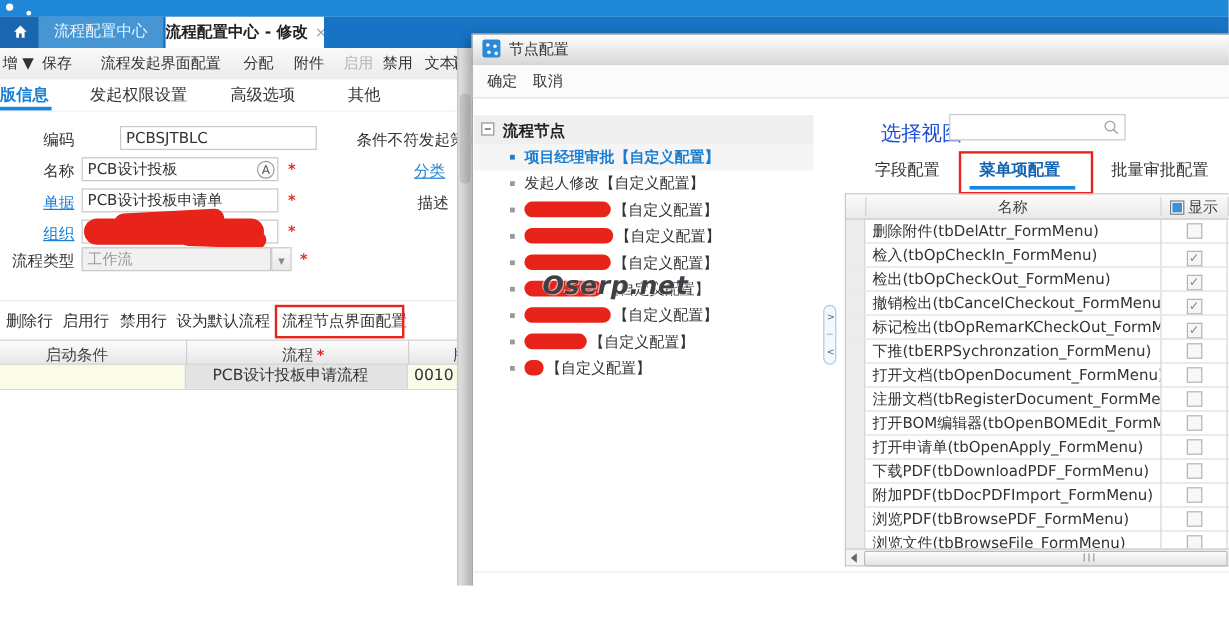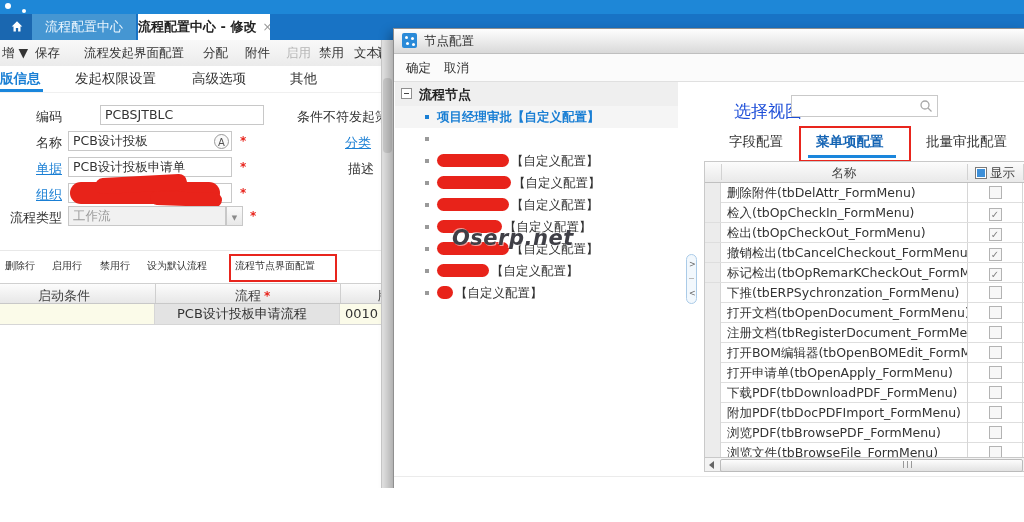--- a/index.html
+++ b/index.html
@@ -51,21 +51,21 @@
   .req{position:absolute;color:#e8251d;font-size:12px;font-weight:bold;}
   .badge-a{position:absolute;right:2px;top:2px;width:15px;height:15px;border:1px solid #9a9a9a;border-radius:50%;font-size:10px;line-height:15px;text-align:center;color:#555;background:#fafafa;box-sizing:border-box;}
   .dd-btn{position:absolute;left:226px;width:17px;height:20px;border:1px solid #c8c8c8;background:linear-gradient(#fafafa,#e8e8e8);box-sizing:border-box;text-align:center;}
   .dd-btn::after{content:"▼";font-size:7px;color:#8a8a8a;position:relative;top:-2px;}
   .sidetext{position:absolute;font-size:13px;color:#333;white-space:nowrap;}
   .sidelink{position:absolute;font-size:13px;color:#1a7fd4;text-decoration:underline;white-space:nowrap;}
   .scribble{position:absolute;background:#e8231a;border-radius:11px;}
 
   
   #divider1{left:0;top:250px;width:392px;height:1px;background:#e8e8e8;}
-  #actions .act{position:absolute;top:259px;font-size:10px;color:#333;white-space:nowrap;}
+  #actions .act{position:absolute;top:259px;font-size:13px;color:#333;white-space:nowrap;}
   #actions .act:nth-of-type(1){left:5px;}
   #actions .act:nth-of-type(2){left:52px;}
   #actions .act:nth-of-type(3){left:100px;}
   #actions .act:nth-of-type(4){left:147px;}
   #actions .act:nth-of-type(5){left:235px;}
   #actionBox{left:229px;top:254px;width:104px;height:24px;border:2px solid #e8251d;}
   #lgrid-header{left:0;top:283px;width:393px;height:21px;background:linear-gradient(#fcfcfc,#e7e7e7);border-top:1px solid #d0d0d0;border-bottom:1px solid #c8c8c8;box-sizing:border-box;}
   #lgrid-header .hc{position:absolute;top:3px;font-size:13px;color:#444;}
   #lgrid-header .v1{left:155px;top:0;width:1px;height:19px;background:#cfcfcf;position:absolute;}
   #lgrid-header .v2{left:340px;top:0;width:1px;height:19px;background:#cfcfcf;position:absolute;}
@@ -81,21 +81,21 @@
   #dlg-titlebar{left:0;top:0;width:631px;height:24px;background:linear-gradient(#fefefe,#d9d9d9);border-bottom:1px solid #bfbfbf;}
   #dlg-icon{left:8px;top:4px;width:15px;height:15px;background:#2a8ad8;border-radius:2px;}
   #dlg-icon i{position:absolute;width:3px;height:3px;background:#fff;border-radius:50%;top:3px;left:3px;box-shadow:6px 1px 0 #fff,1px 6px 0 #fff,7px 7px 0 #fff;}
   #dlg-title{left:30px;top:4px;font-size:12.5px;color:#333;}
   #dlg-toolbar{left:0;top:25px;width:631px;height:27px;background:#fbfbfb;border-bottom:1px solid #e0e0e0;}
   #dlg-toolbar .dbtn{position:absolute;top:6px;font-size:12.5px;color:#333;}
   #dlg-toolbar .dbtn:nth-of-type(1){left:12px;}
   #dlg-toolbar .dbtn:nth-of-type(2){left:50px;}
 
   
-  #tree{left:1px;top:53px;width:283px;text-align:center;}
+  #tree{left:1px;top:67px;width:283px;text-align:center;}
   #tree-root{height:24px;background:#efefef;position:relative;}
   #tree-root .expander{position:absolute;left:6px;top:6px;width:11px;height:11px;border:1px solid #8f8f8f;background:#fff;box-sizing:border-box;}
   #tree-root .expander::after{content:"";position:absolute;left:2px;top:4px;width:5px;height:1px;background:#444;}
   #tree-root .rlabel{position:absolute;left:24px;top:4px;font-size:13px;font-weight:bold;color:#222;}
   .tree-row{height:22px;position:relative;white-space:nowrap;overflow:hidden;}
   .tree-row.selected{background:#f5f5f5;}
   .tree-row .bullet{position:absolute;left:30px;top:9px;width:4px;height:4px;background:#9a9a9a;}
   .tree-row.selected .bullet{background:#1a7fd4;}
   .tree-row .tcontent{position:absolute;left:42px;top:3px;font-size:12.5px;color:#333;}
   .tree-row.selected .tcontent{color:#1a7fd4;font-weight:bold;}
@@ -291,20 +291,23 @@
 
           <div class="tree-row selected">
             <span class="bullet"></span>
             <span class="tcontent">
               <span>项目经理审批</span><span>【自定义配置】</span>
             </span>
           </div>
 
           <div class="tree-row">
             <span class="bullet"></span>
+            <span class="tcontent">
+              <span>发起人修改</span><span>【自定义配置】</span>
+            </span>
           </div>
 
           <div class="tree-row redacted">
             <span class="bullet"></span>
             <span class="tcontent">
               <span class="blob" style="width: 72px;"></span><span></span><span>【自定义配置】</span>
             </span>
           </div>
 
           <div class="tree-row redacted">

